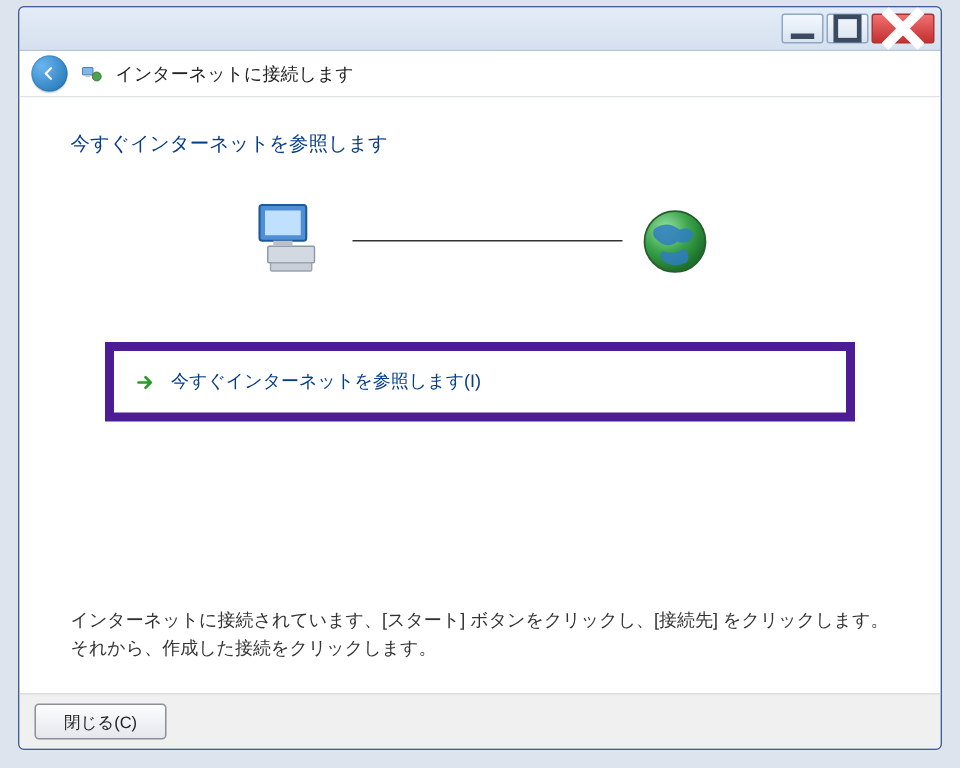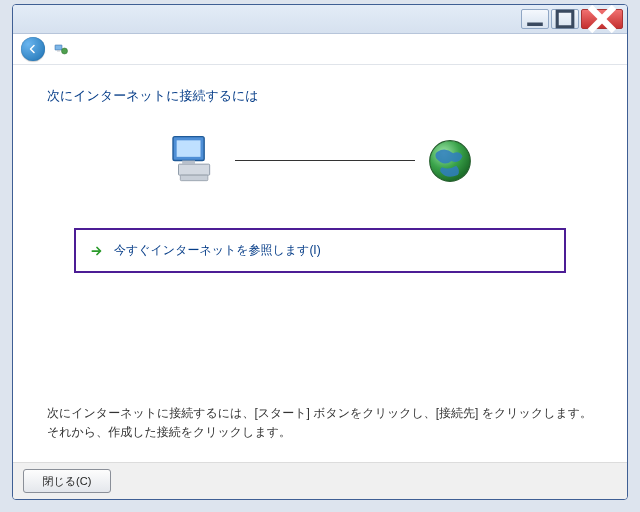--- a/index.html
+++ b/index.html
@@ -46,21 +46,21 @@
   }
   .heading{color:#063d88;font-size:13px;margin-bottom:28px;}
   .graphic{
     display:flex;align-items:center;justify-content:center;gap:10px;
     margin:0 auto 40px auto;
   }
   .connector{flex:0 0 180px;height:1px;background:#333;}
   .computer-ic{width:60px;height:55px;}
   .globe-ic{width:50px;height:50px;}
   .option-box{
-    border:2px solid #4c1d95;padding:12px 14px;
+    border:6px solid #4c1d95;padding:12px 14px;
     display:flex;align-items:center;gap:10px;margin:0 auto;
     width:460px;font-size:12px;color:#063d88;
     background:#fff;cursor:pointer;
   }
   .arrow-ic{width:14px;height:14px;flex:none;}
   .spacer{flex:1;}
   .hint{font-size:12px;color:#333;line-height:1.6;margin-bottom:12px;}
   .footer{
     height:36px;background:#f0f0f0;border-top:1px solid #dcdcdc;
     display:flex;align-items:center;justify-content:flex-start;padding:0 10px;
@@ -100,24 +100,25 @@
     <div class="back-btn">
       <svg viewBox="0 0 24 24">
           <path d="M14 5l-7 7 7 7" fill="none" stroke="#fff" stroke-width="3" stroke-linecap="round" stroke-linejoin="round"></path>
         </svg>
     </div>
     <svg class="wiz-icon" viewBox="0 0 32 32">
       <rect x="4" y="8" width="14" height="10" rx="1" fill="#7fb7e8" stroke="#27619c"></rect>
       <rect x="8" y="18" width="6" height="3" fill="#c3c9d1"></rect>
       <circle cx="23" cy="20" r="6" fill="#4fa04f" stroke="#2a6a2a"></circle>
     </svg>
+    <span class="navbar-title">インターネットに接続します</span>
   </div>
 
   <div class="content">
-    <div class="heading">次にインターネットに接続するには</div>
+    <div class="heading">今すぐインターネットを参照します</div>
 
     <div class="graphic">
       <svg class="computer-ic" viewBox="0 0 64 60">
         <rect x="8" y="4" width="34" height="26" rx="2" fill="#4f8fd6" stroke="#1f5a98" stroke-width="1.5"></rect>
         <rect x="12" y="8" width="26" height="18" fill="#bfe0ff"></rect>
         <rect x="14" y="34" width="34" height="12" rx="1" fill="#d3d9e1" stroke="#8a96a4"></rect>
         <rect x="18" y="30" width="14" height="4" fill="#b8c0cb"></rect>
         <rect x="16" y="46" width="30" height="6" rx="1" fill="#c8cfd8" stroke="#9aa3ae"></rect>
       </svg>
       <div class="connector"></div>
@@ -137,21 +138,21 @@
 
     <div class="option-box">
       <svg class="arrow-ic" viewBox="0 0 24 24">
         <path d="M4 12h12M12 6l6 6-6 6" fill="none" stroke="#2a9a2a" stroke-width="3" stroke-linecap="round" stroke-linejoin="round"></path>
       </svg>
       <span>今すぐインターネットを参照します(I)</span>
     </div>
 
     <div class="spacer"></div>
 
-    <div class="hint">次にインターネットに接続するには、[スタート] ボタンをクリックし、[接続先] をクリックします。それから、作成した接続をクリックします。</div>
+    <div class="hint">インターネットに接続されています、[スタート] ボタンをクリックし、[接続先] をクリックします。それから、作成した接続をクリックします。</div>
   </div>
 
   <div class="footer">
     <div class="btn">
       <span>閉じる(C)</span>
     </div>
   </div>
 
 </div>
 

